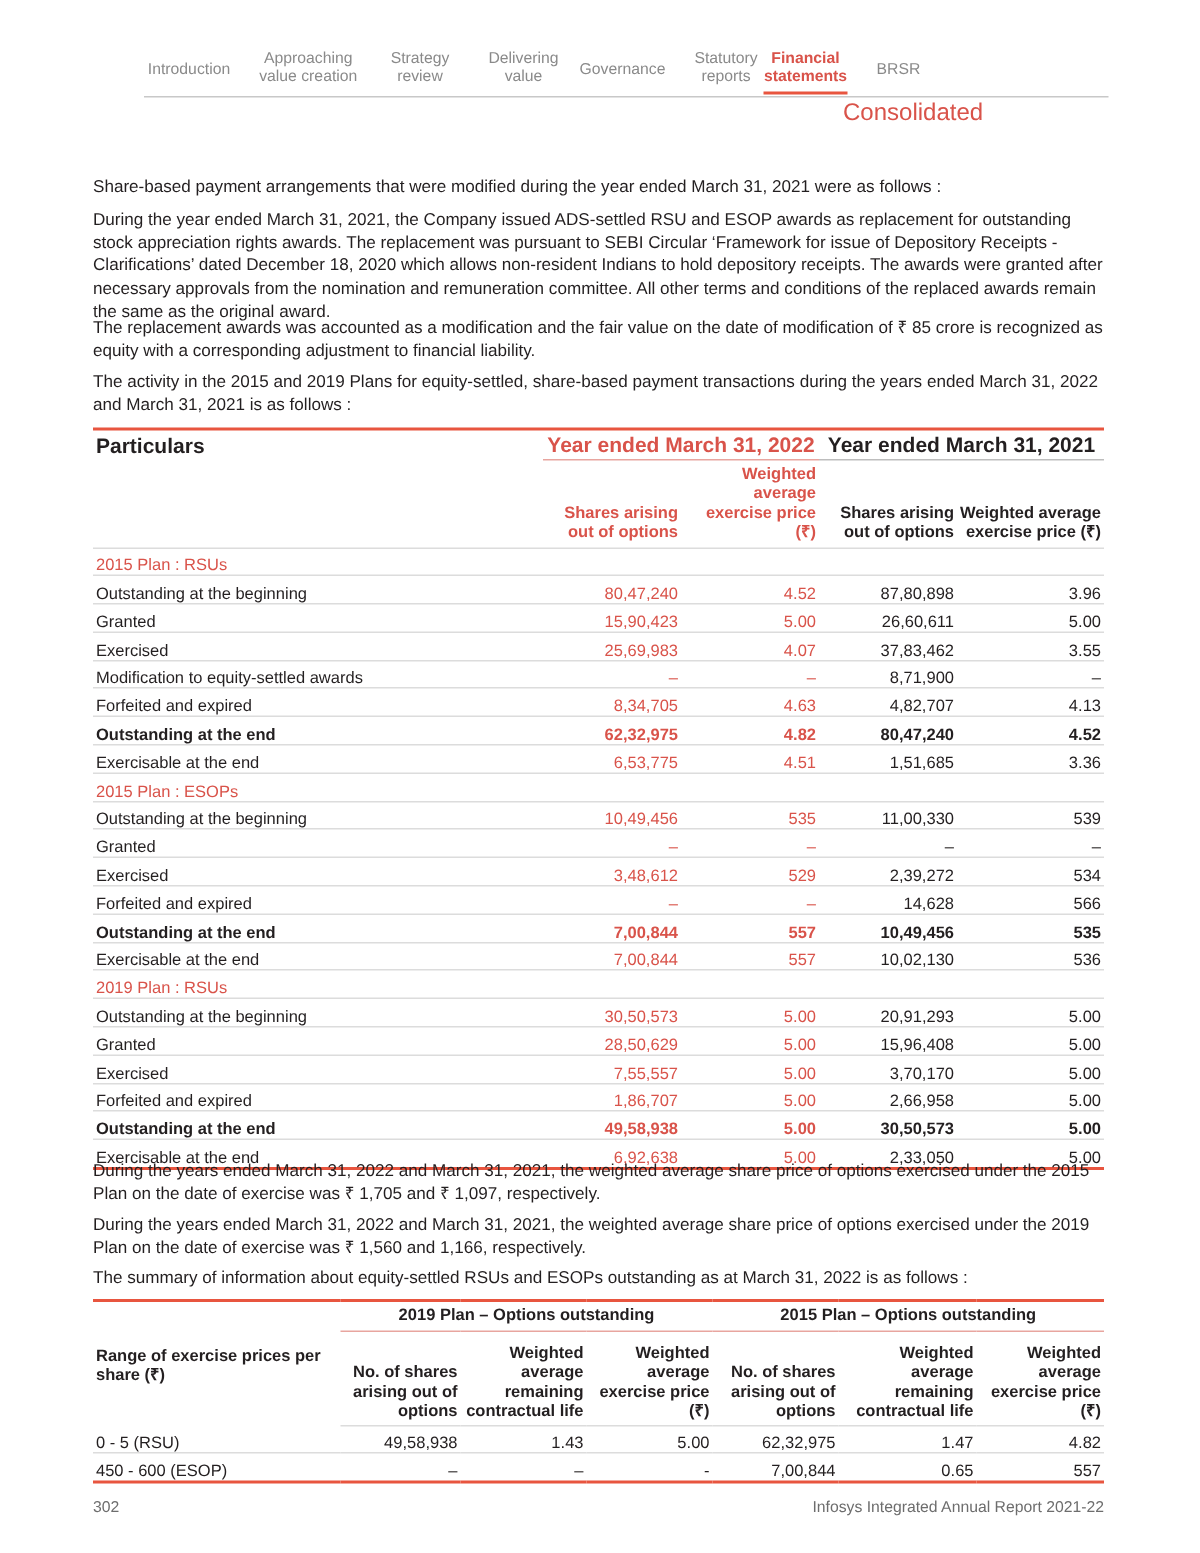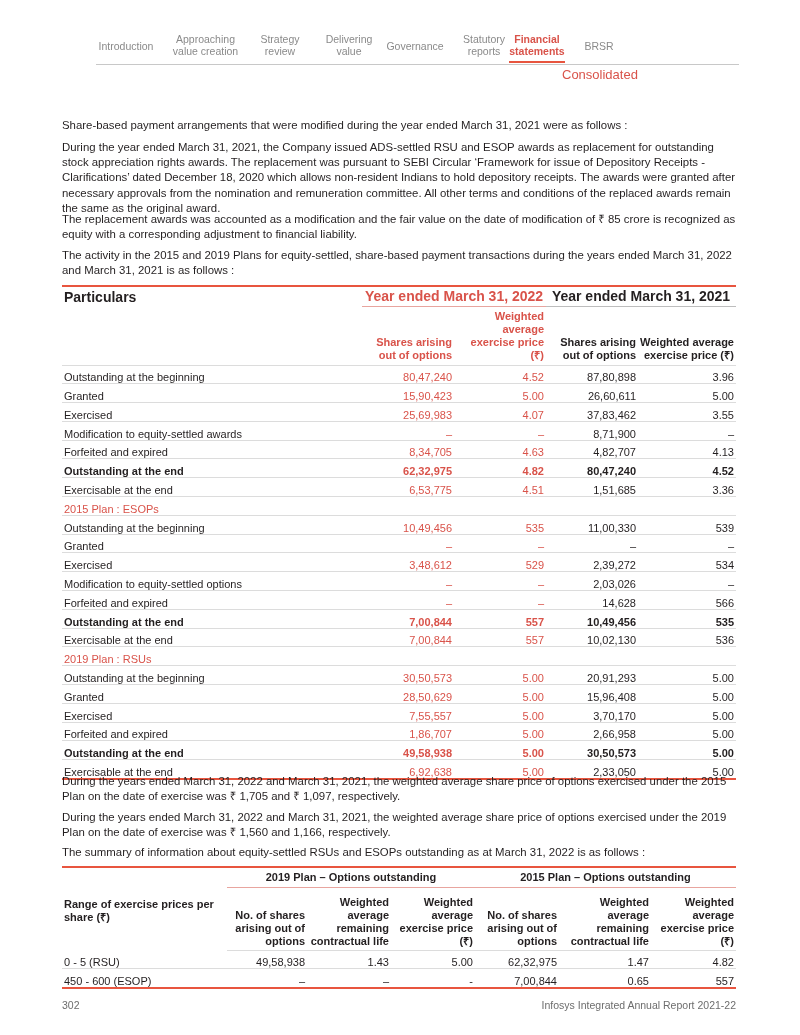--- a/index.html
+++ b/index.html
@@ -38,21 +38,21 @@
       position: absolute;
       left: 0; right: 0;
       bottom: -6px;
       height: 2px;
       background: #e8553f;
     }
     .nav-sub {
       position: absolute;
       left: 562px;
       top: 67px;
-      font-size: 13px;
+      font-size: 16px;
       color: #d9534a;
     }
 
     
     .para {
       position: absolute;
       left: 62px;
       width: 680px;
       font-size: 11.4px;
       line-height: 15.2px;
@@ -206,20 +206,23 @@
 out of options</th>
       <th class="red">Weighted average
 exercise price (₹)</th>
       <th>Shares arising
 out of options</th>
       <th>Weighted average
 exercise price (₹)</th>
     </tr>
   </thead>
   <tbody id="activity-body">
+      <tr class="section">
+        <td colspan="5">2015 Plan : RSUs</td>
+      </tr>
       <tr class="row">
         <td class="lbl">Outstanding at the beginning</td>
         <td class="num red">80,47,240</td>
         <td class="num red">4.52</td>
         <td class="num">87,80,898</td>
         <td class="num">3.96</td>
       </tr>
       <tr class="row">
         <td class="lbl">Granted</td>
         <td class="num red">15,90,423</td>
@@ -278,27 +281,20 @@
         <td class="num red">–</td>
         <td class="num">–</td>
         <td class="num">–</td>
       </tr>
       <tr class="row">
         <td class="lbl">Exercised</td>
         <td class="num red">3,48,612</td>
         <td class="num red">529</td>
         <td class="num">2,39,272</td>
         <td class="num">534</td>
-      </tr>
-      <tr class="row">
-        <td class="lbl">Modification to equity-settled options</td>
-        <td class="num red">–</td>
-        <td class="num red">–</td>
-        <td class="num">2,03,026</td>
-        <td class="num">–</td>
       </tr>
       <tr class="row">
         <td class="lbl">Forfeited and expired</td>
         <td class="num red">–</td>
         <td class="num red">–</td>
         <td class="num">14,628</td>
         <td class="num">566</td>
       </tr>
       <tr class="row total">
         <td class="lbl">Outstanding at the end</td>

